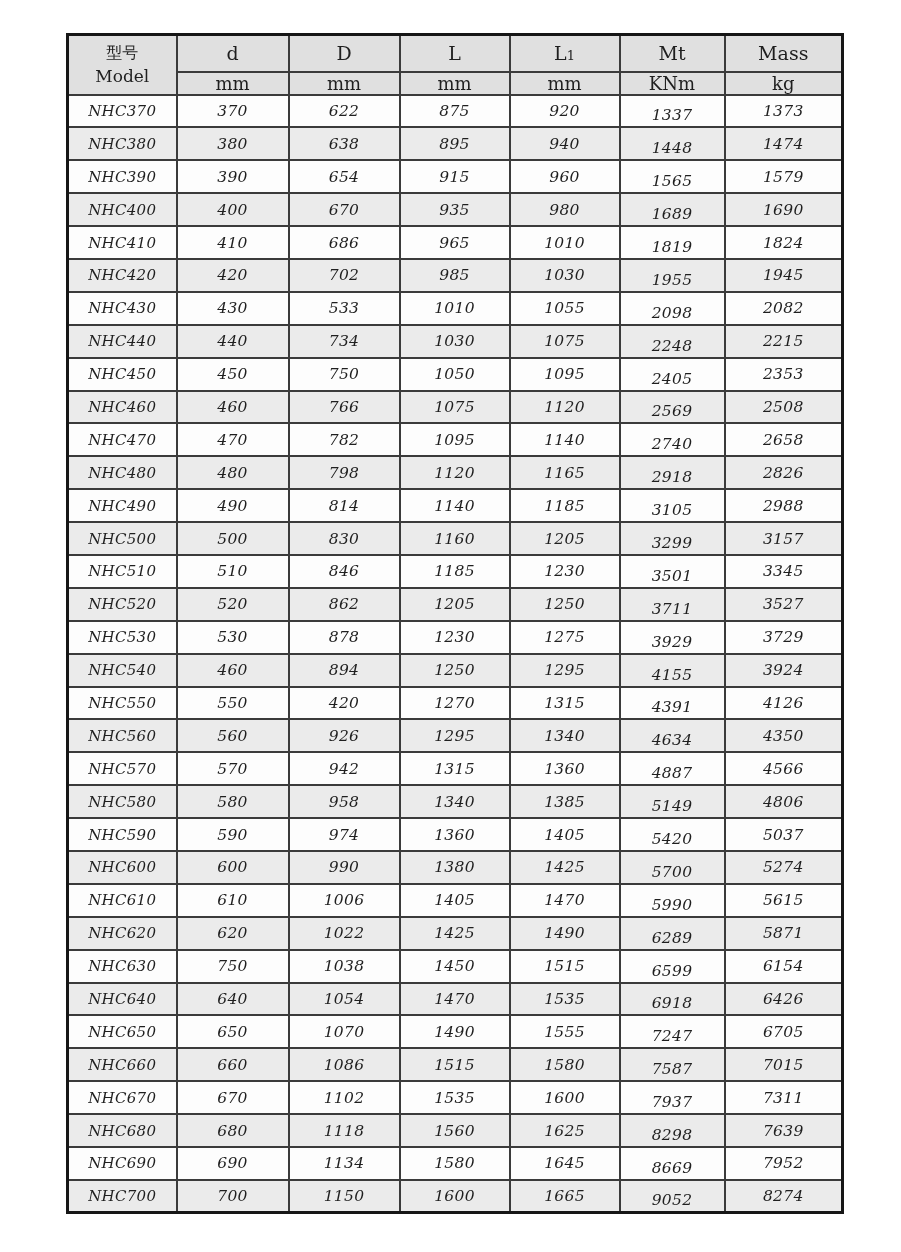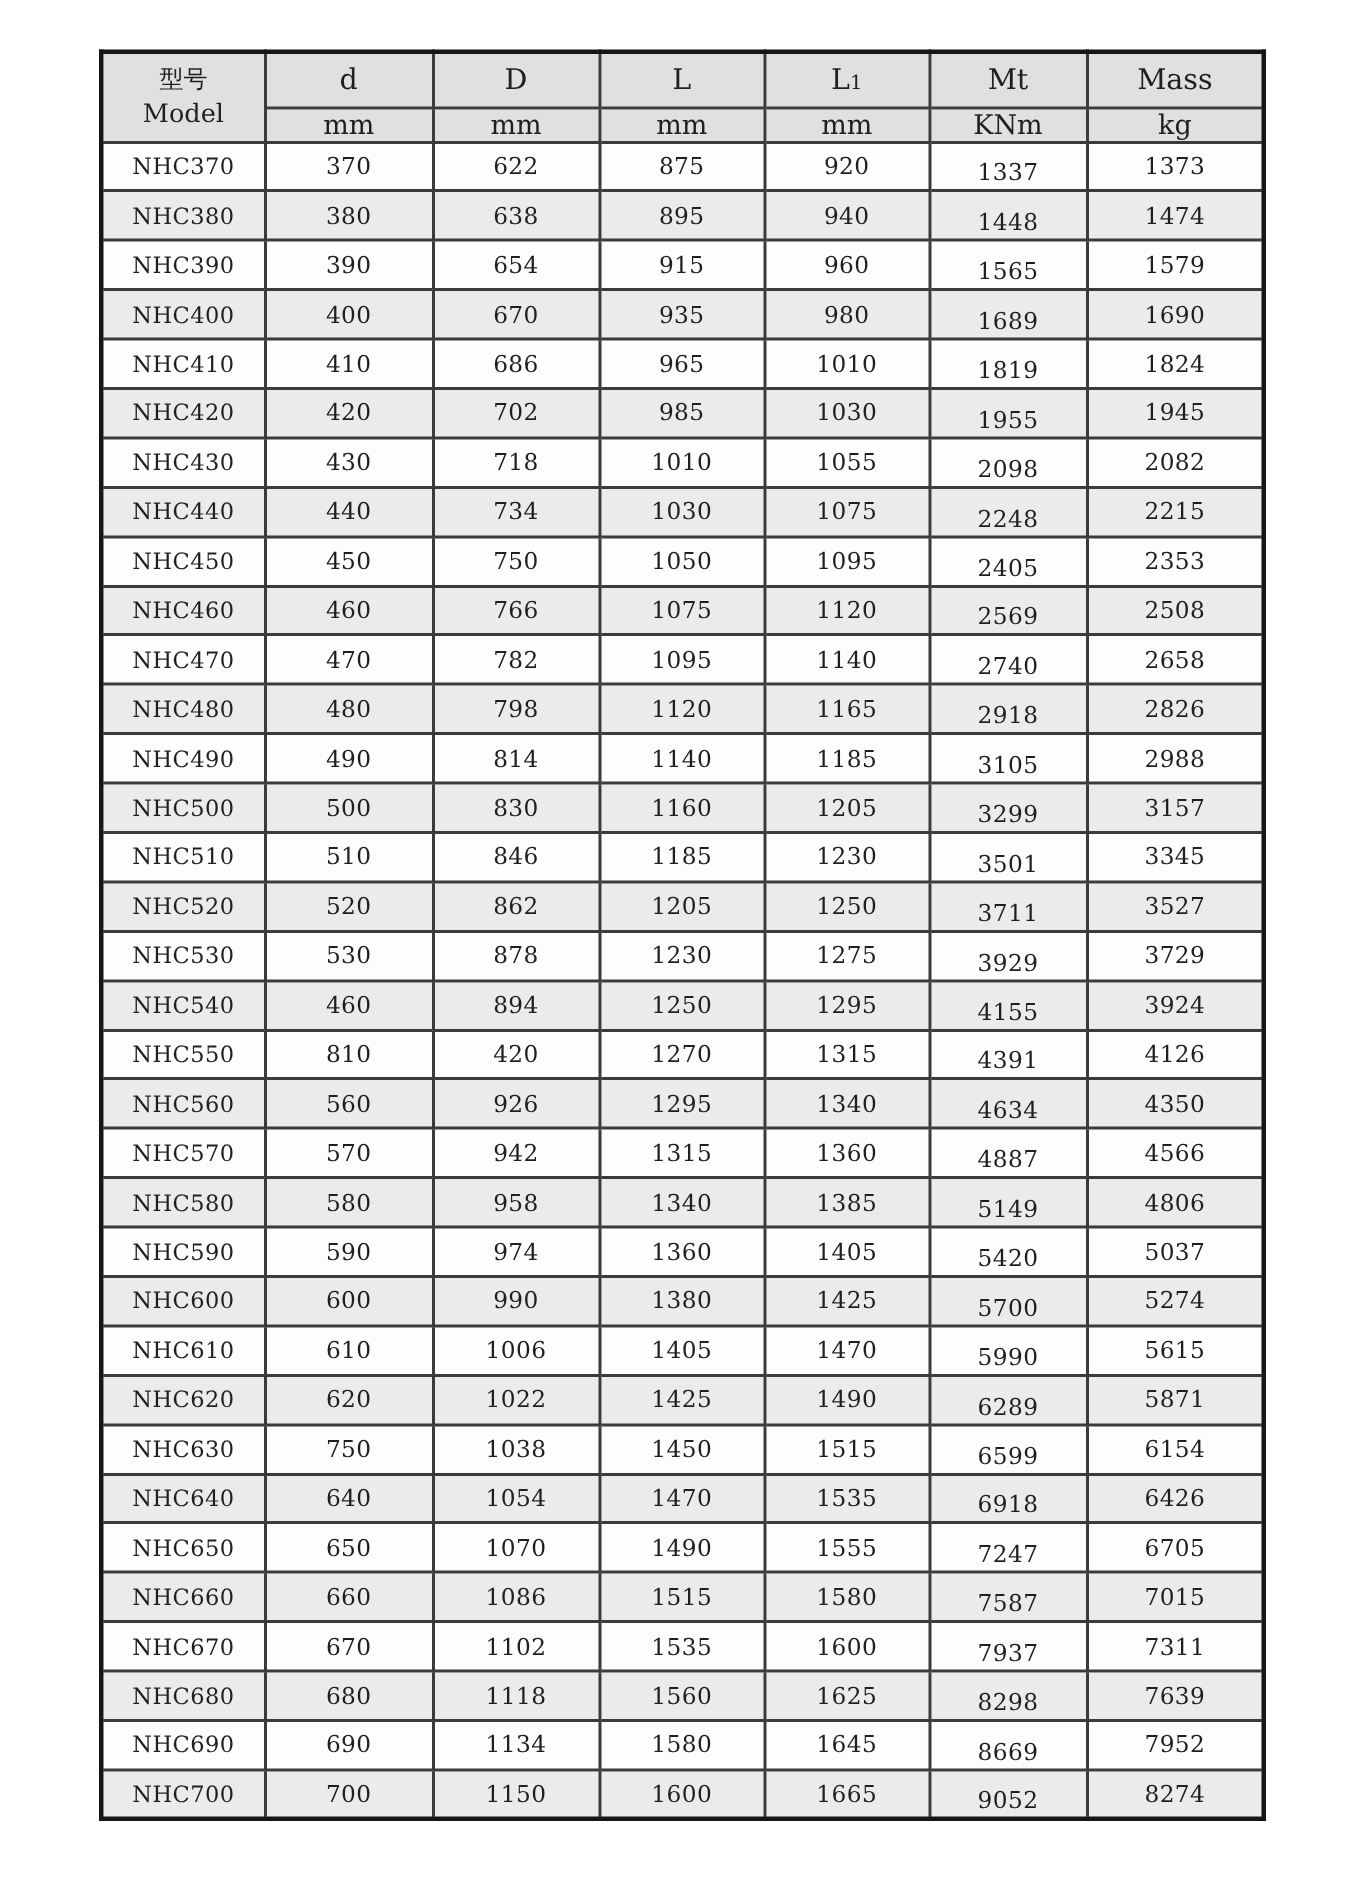--- a/index.html
+++ b/index.html
@@ -44,21 +44,21 @@
   thead tr.unit-row  { height: 20px; }
   thead .col-label { font-size: 19px; }
   thead .col-sub   { font-size: 13px; }
   thead .unit      { font-size: 18px; }
   th.model-head {
     font-size: 17px;
     line-height: 1.45;
   }
   th.model-head .model-cn { font-size: 16px; display: block; }
   th.model-head .model-en { font-size: 17px; display: block; }
-  tbody tr { height: 32.9px; background: var(--row-bg, #fdfdfd); }
+  tbody tr { height: 32.9px; background: var(--row-bg, #fdfdfd); font-style: italic; }
   tbody tr.alt { background: var(--alt-row-bg, #ebebeb); }
   tbody td {
     font-size: 15.5px;
     letter-spacing: 0.3px;
   }
   tbody td.model-col { font-size: 15px; }
   tbody td.mt-col {
     vertical-align: bottom;
     padding-bottom: 2px;
   }
@@ -162,21 +162,21 @@
           <td>420</td>
           <td>702</td>
           <td>985</td>
           <td>1030</td>
           <td class="mt-col">1955</td>
           <td>1945</td>
         </tr>
         <tr>
           <td class="model-col">NHC430</td>
           <td>430</td>
-          <td>718</td>
+          <td>533</td>
           <td>1010</td>
           <td>1055</td>
           <td class="mt-col">2098</td>
           <td>2082</td>
         </tr>
         <tr class="alt">
           <td class="model-col">NHC440</td>
           <td>440</td>
           <td>734</td>
           <td>1030</td>
@@ -269,21 +269,21 @@
           <td class="model-col">NHC540</td>
           <td>460</td>
           <td>894</td>
           <td>1250</td>
           <td>1295</td>
           <td class="mt-col">4155</td>
           <td>3924</td>
         </tr>
         <tr>
           <td class="model-col">NHC550</td>
-          <td>810</td>
+          <td>550</td>
           <td>420</td>
           <td>1270</td>
           <td>1315</td>
           <td class="mt-col">4391</td>
           <td>4126</td>
         </tr>
         <tr class="alt">
           <td class="model-col">NHC560</td>
           <td>560</td>
           <td>926</td>

